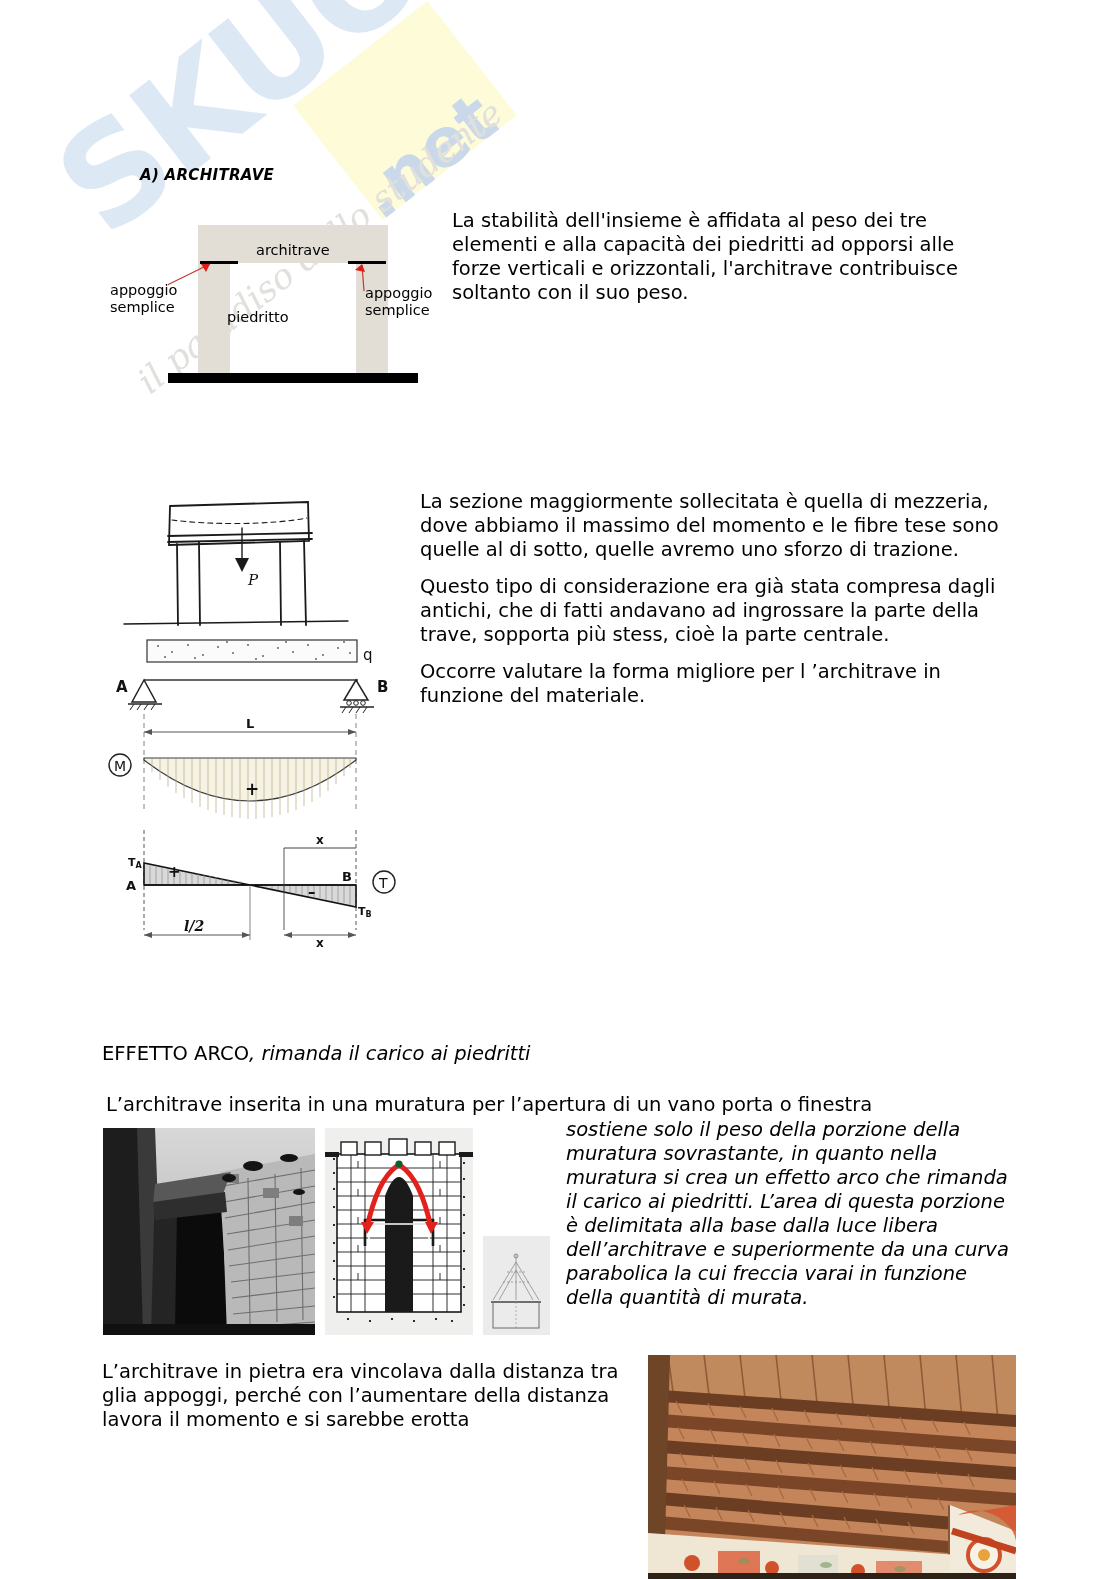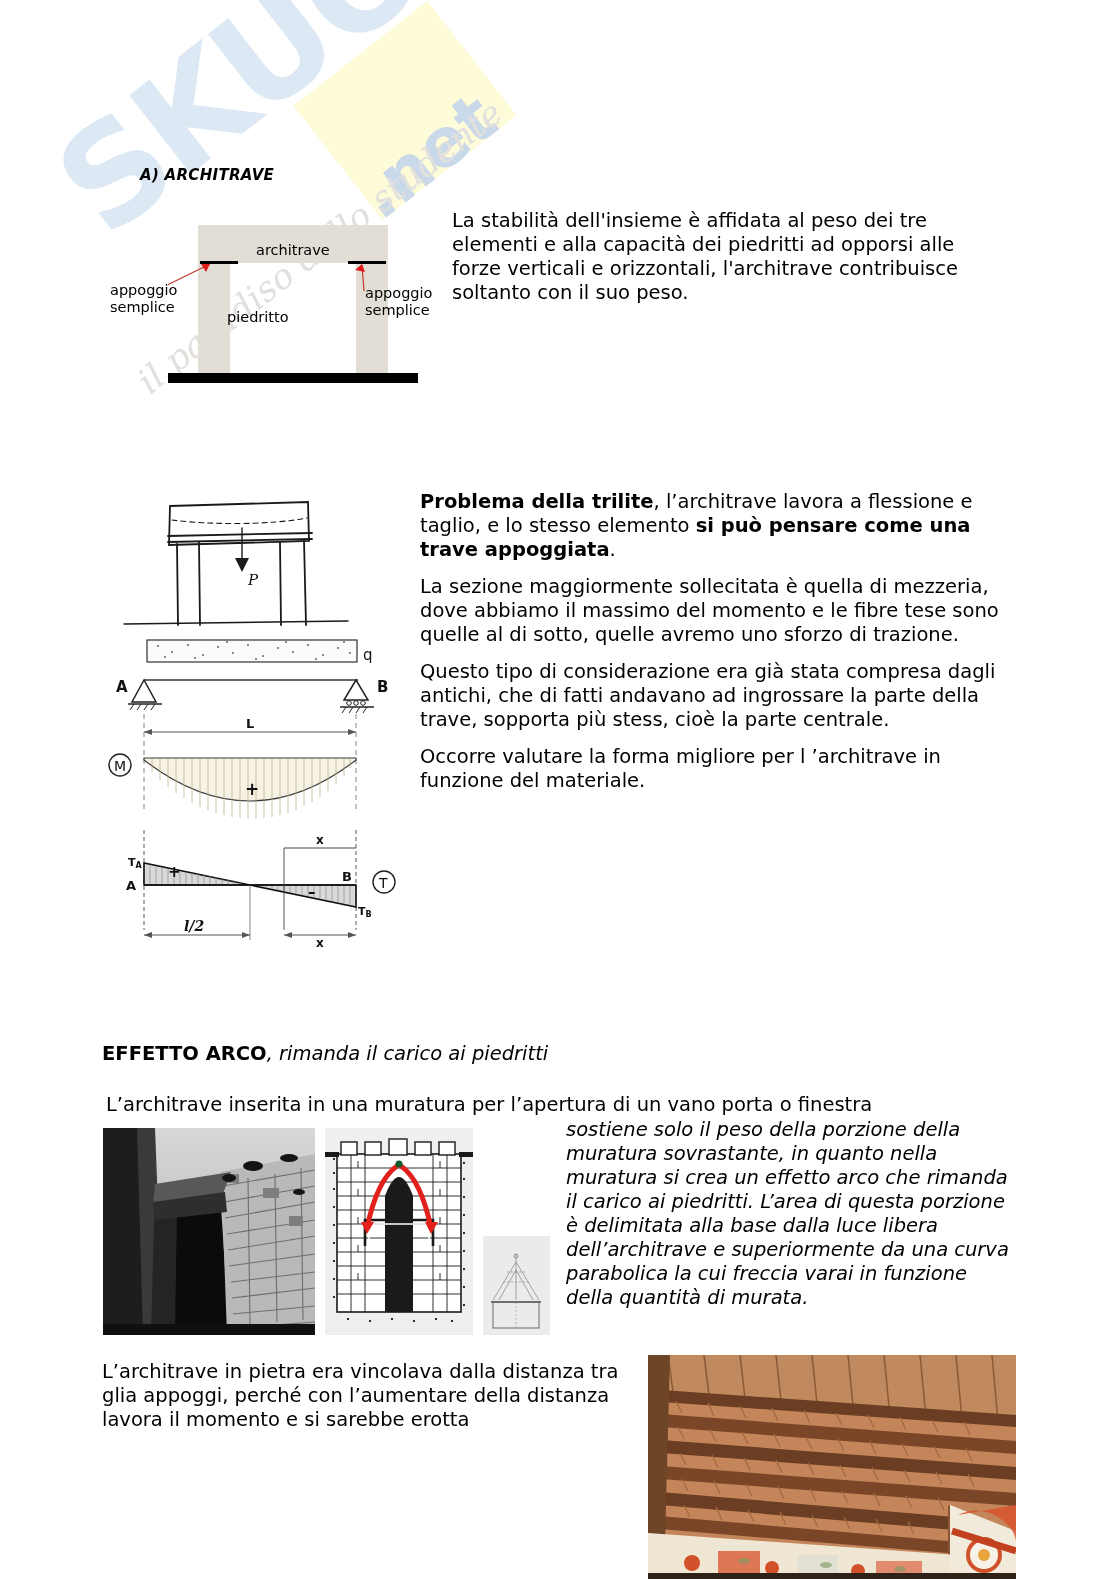--- a/index.html
+++ b/index.html
@@ -191,21 +191,21 @@
     height: 462px;
   }
 
   
   .h-effetto {
     position: absolute;
     left: 102px;
     top: 1042px;
     font-size: 19.5px;
   }
-  .h-effetto .b { font-weight: bold; }
+  .h-effetto .b { font-weight: normal; }
   .h-effetto .i { font-style: italic; }
 
   .para-arco-lead {
     position: absolute;
     left: 106px;
     top: 1086px;
     width: 790px;
     margin-top: 7px;
   }
   .block-arco {
@@ -465,21 +465,20 @@
       <line x1="150" y1="393" x2="150" y2="448" stroke="#666" stroke-width="0.8"></line>
 
       <line x1="184" y1="443" x2="256" y2="443" stroke="#555" stroke-width="1"></line>
       <polygon points="184,443 192,440 192,446" fill="#555"></polygon>
       <polygon points="256,443 248,440 248,446" fill="#555"></polygon>
       <text x="216" y="455" font-family="DejaVu Sans, sans-serif" font-size="12" font-weight="bold" fill="#111">x</text>
     </svg>
   </div>
 
   <div class="block-2">
-    <p class="para"><b>Problema della trilite</b><span>, l’architrave lavora a flessione e taglio, e lo stesso elemento </span><b>si può pensare come una trave appoggiata</b><span>.</span></p>
     <p class="para">La sezione maggiormente sollecitata è quella di mezzeria, dove abbiamo il massimo del momento e le fibre tese sono quelle al di sotto, quelle avremo uno sforzo di trazione.</p>
     <p class="para"> Questo tipo di considerazione era già stata compresa dagli antichi, che di fatti andavano ad ingrossare la parte della trave, sopporta più stess, cioè la parte centrale.</p>
     <p class="para">Occorre valutare la forma migliore per l ’architrave in funzione del materiale.</p>
   </div>
 
   <div class="h-effetto"><span class="b">EFFETTO ARCO</span><span class="i">, rimanda il carico ai piedritti</span></div>
 
   <div class="para-arco-lead para">L’architrave inserita in una muratura per l’apertura di un vano porta o finestra</div>
 
   <div class="block-arco para">sostiene solo il peso della porzione della muratura sovrastante, in quanto nella muratura si crea un effetto arco che rimanda il carico ai piedritti. L’area di questa porzione è delimitata alla base dalla luce libera dell’architrave e superiormente da una curva parabolica la cui freccia varai in funzione della quantità di murata.</div>

